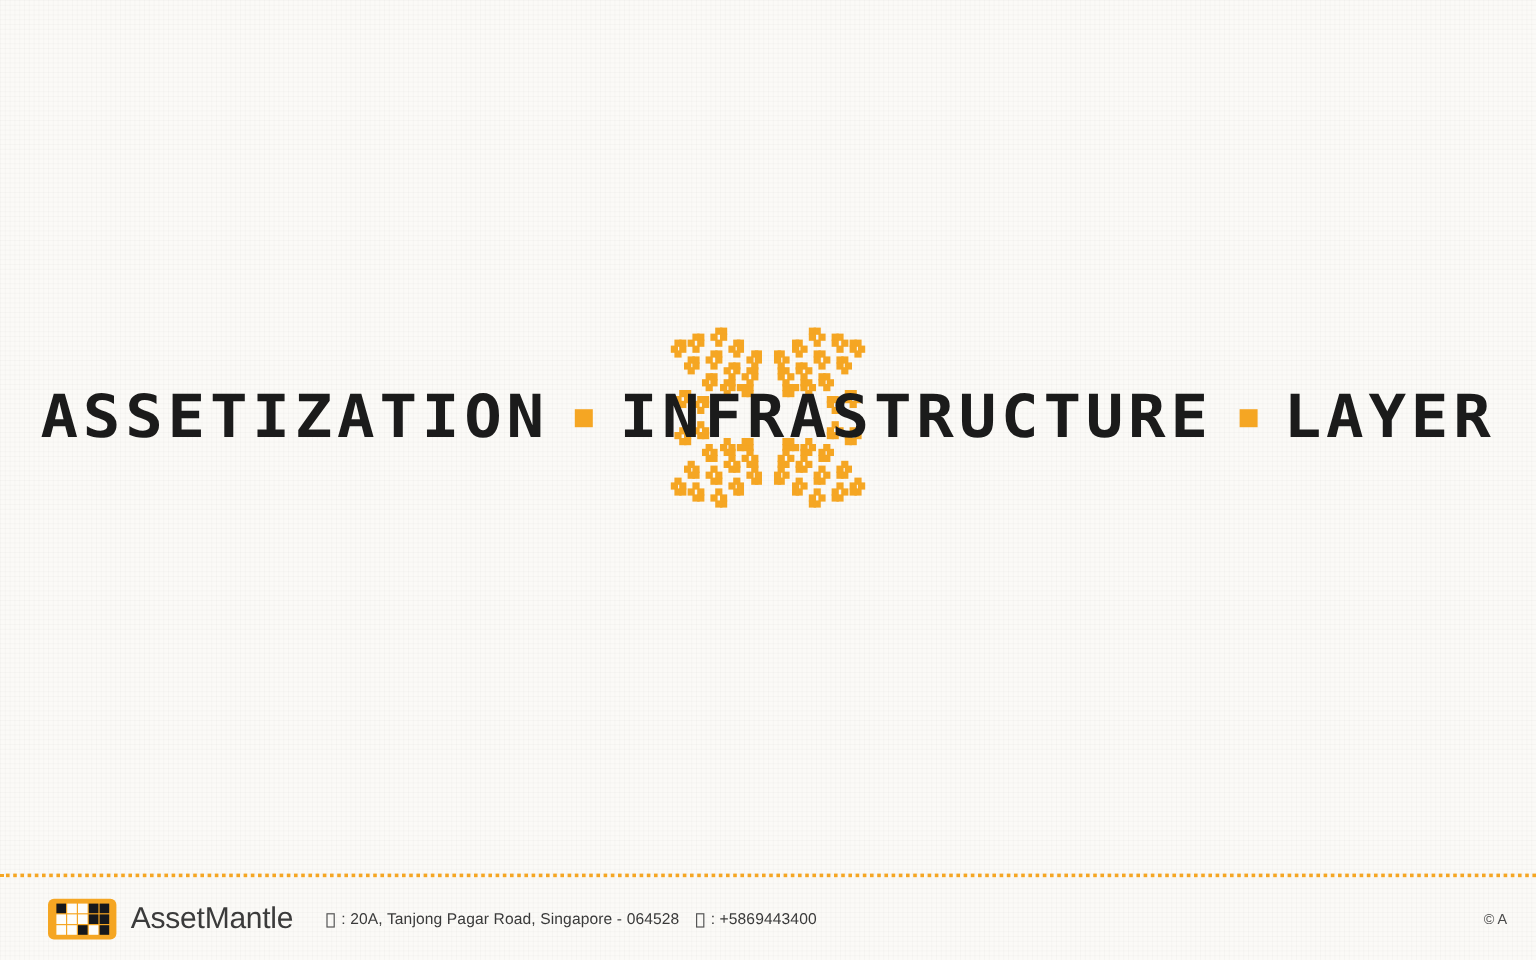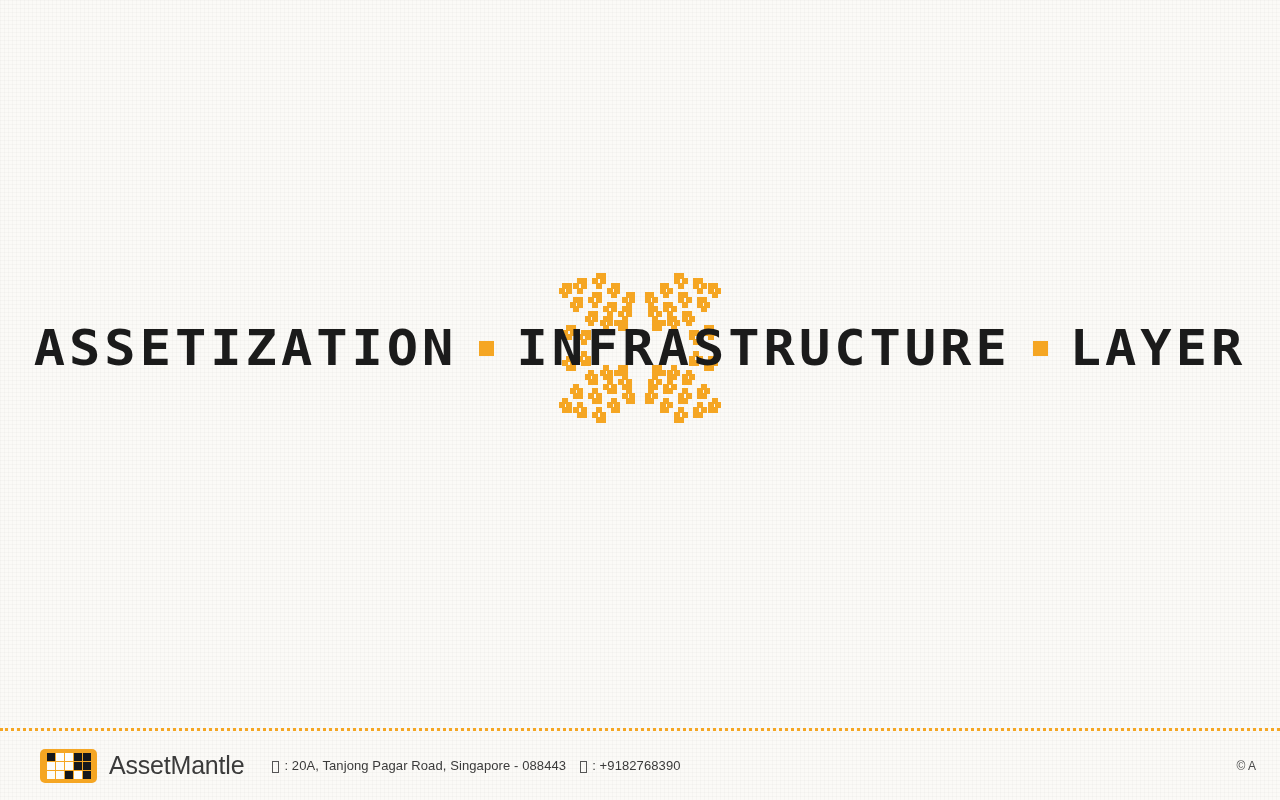--- a/index.html
+++ b/index.html
@@ -553,25 +553,25 @@
               <span class="off"></span>
               <span class="on"></span>
             </div>
         </div>
         <div id="brand-name">AssetMantle</div>
       </div>
 
       <div id="footer-contact">
         <span class="contact-item">
           <span class="tofu"></span>
-          <span>: 20A, Tanjong Pagar Road, Singapore - 088443</span>
+          <span>: 20A, Tanjong Pagar Road, Singapore - 064528</span>
         </span>
         <span class="contact-item">
           <span class="tofu"></span>
-          <span>: +9182768390</span>
+          <span>: +5869443400</span>
         </span>
       </div>
     </div>
 
     <div id="footer-spacer"></div>
 
     <div id="footer-copyright">© A</div>
   </footer>
 
 

